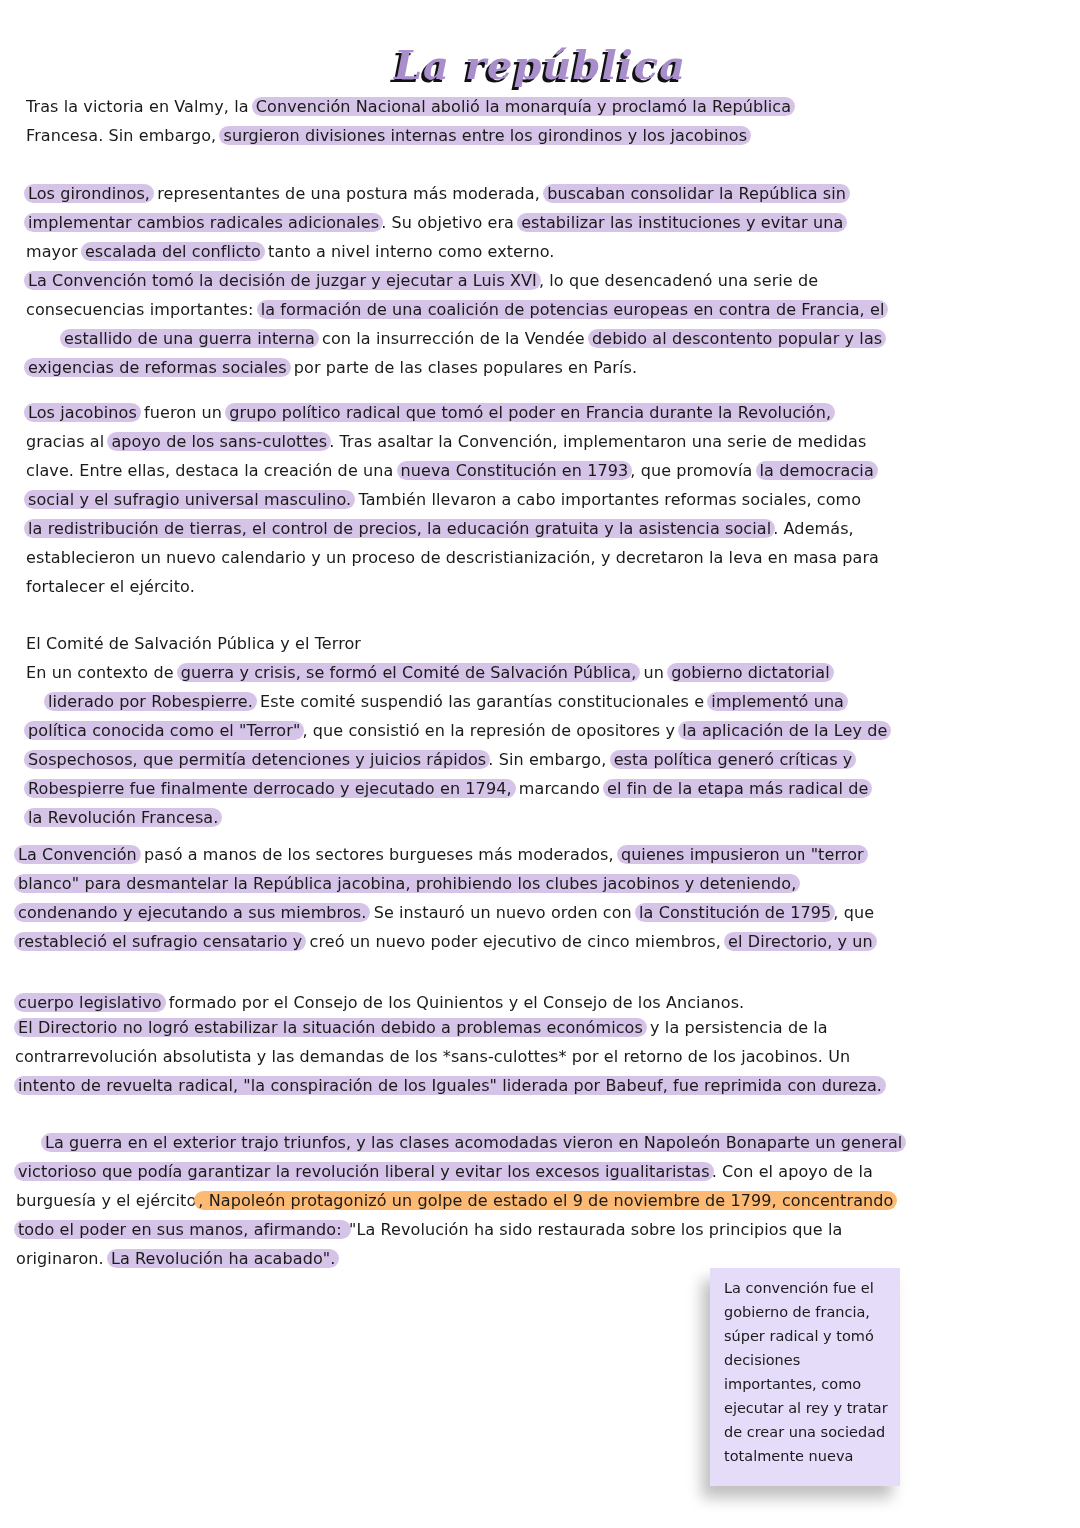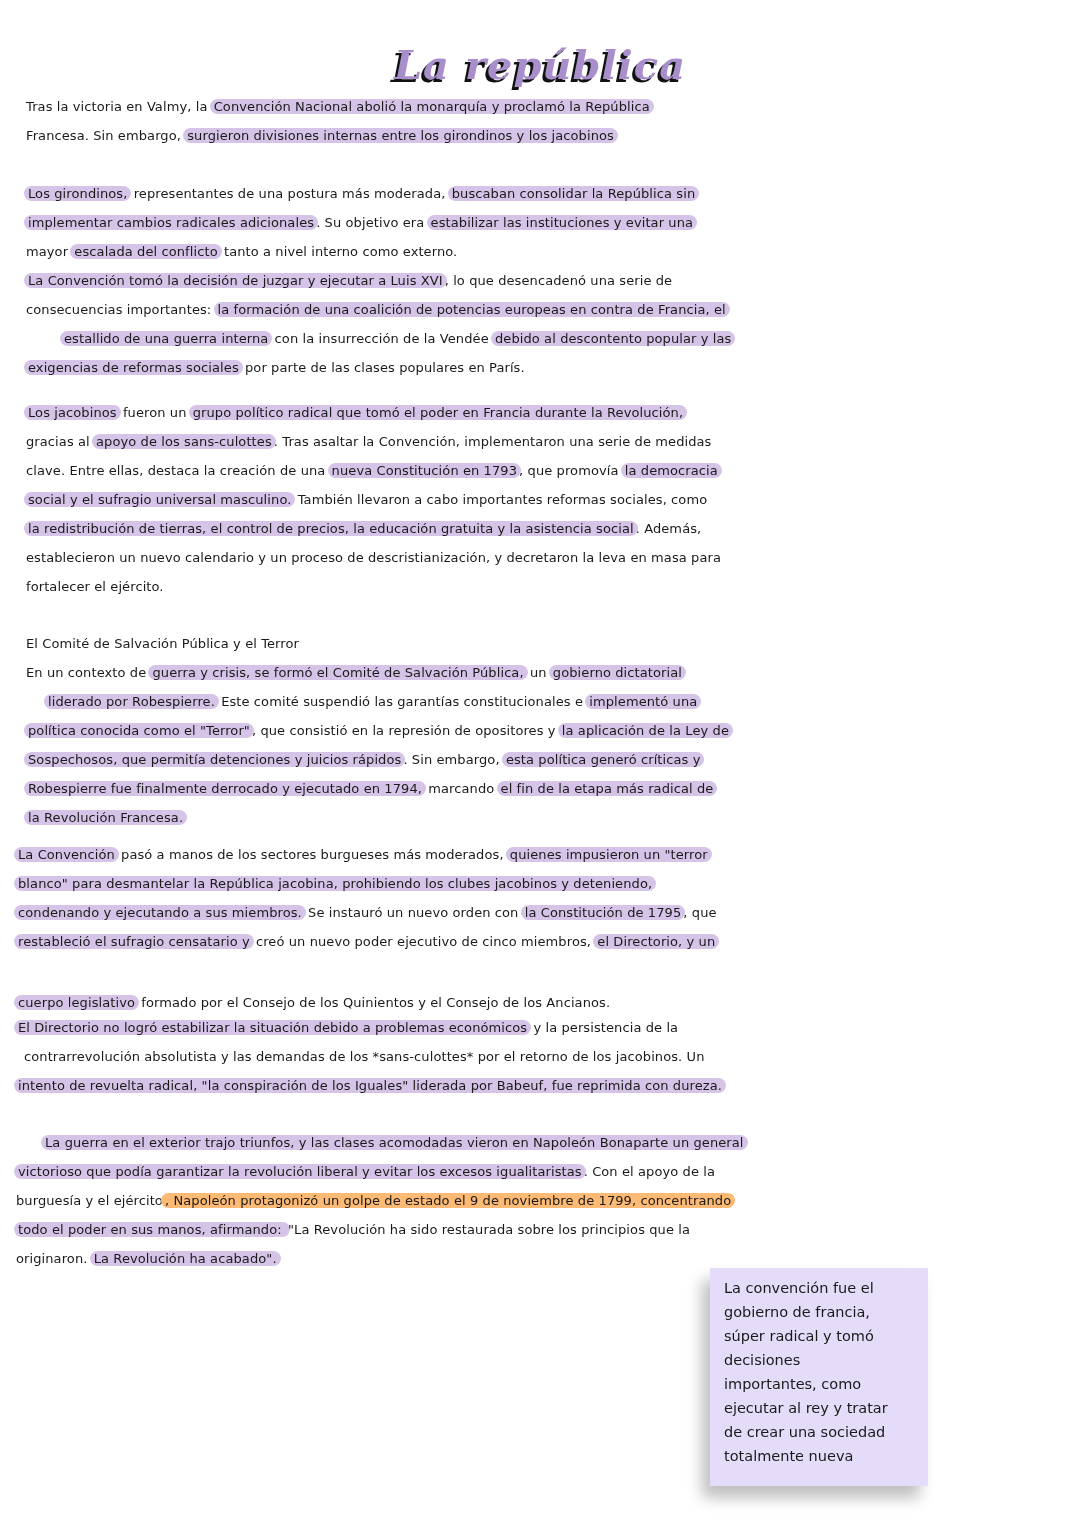--- a/index.html
+++ b/index.html
@@ -9,28 +9,28 @@
     }
     .title {
       position: absolute; top: 14px; left: 0; width: 1080px; text-align: center;
       font-family: "DejaVu Serif", serif; font-style: italic; font-weight: bold;
       font-size: 40px; color: #a88fcb; letter-spacing: 1px;
       text-shadow: -3px 3px 0 #111;
     }
     .para { position: absolute; left: 0; width: 1080px; }
     .line {
       position: absolute; white-space: nowrap;
-      font-size: 13px; line-height: 29px; height: 29px; letter-spacing: 0.1px;
+      font-size: 16px; line-height: 29px; height: 29px; letter-spacing: 0.1px;
     }
     .hl {
       background: #d6c4e8; border-radius: 11px; padding: 0 4px; margin: 0 -2px;
       box-decoration-break: clone; -webkit-box-decoration-break: clone;
     }
     .note {
-      position: absolute; left: 710px; top: 1268px; width: 218px; height: 218px;
+      position: absolute; left: 710px; top: 1268px; width: 190px; height: 218px;
       background: #e4dcf9; padding: 8px 10px 5px 14px; box-sizing: border-box;
       box-shadow: -8px 12px 14px rgba(0,0,0,0.25);
     }
     .note-line { font-size: 14.5px; line-height: 24px; white-space: nowrap; color: #1a1a1a; }
   </style>
 </head>
 <body>
 
 <h1 class="title">La república</h1>
 
@@ -68,21 +68,21 @@
     </div>
     <div class="para">
       <div class="line" style="top: 840px; left: 16px;"><span class="hl" style="background: rgb(214, 196, 232);">La Convención</span><span> pasó a manos de los sectores burgueses más moderados, </span><span class="hl" style="background: rgb(214, 196, 232);">quienes impusieron un "terror</span></div>
       <div class="line" style="top: 869px; left: 16px;"><span class="hl" style="background: rgb(214, 196, 232);">blanco" para desmantelar la República jacobina, prohibiendo los clubes jacobinos y deteniendo,</span></div>
       <div class="line" style="top: 898px; left: 16px;"><span class="hl" style="background: rgb(214, 196, 232);">condenando y ejecutando a sus miembros.</span><span> Se instauró un nuevo orden con </span><span class="hl" style="background: rgb(214, 196, 232);">la Constitución de 1795</span><span>, que</span></div>
       <div class="line" style="top: 927px; left: 16px;"><span class="hl" style="background: rgb(214, 196, 232);">restableció el sufragio censatario y</span><span> creó un nuevo poder ejecutivo de cinco miembros, </span><span class="hl" style="background: rgb(214, 196, 232);">el Directorio, y un</span></div>
       <div class="line" style="top: 956px; left: 16px; margin-top: 32px;"><span class="hl" style="background: rgb(214, 196, 232);">cuerpo legislativo</span><span> formado por el Consejo de los Quinientos y el Consejo de los Ancianos.</span></div>
     </div>
     <div class="para">
       <div class="line" style="top: 1013px; left: 16px;"><span class="hl" style="background: rgb(214, 196, 232);">El Directorio no logró estabilizar la situación debido a problemas económicos</span><span> y la persistencia de la</span></div>
-      <div class="line" style="top: 1042px; left: 24px;"><span>contrarrevolución absolutista y las demandas de los *sans-culottes* por el retorno de los jacobinos. Un</span></div>
+      <div class="line" style="top: 1042px; left: 15px;"><span>contrarrevolución absolutista y las demandas de los *sans-culottes* por el retorno de los jacobinos. Un</span></div>
       <div class="line" style="top: 1071px; left: 16px;"><span class="hl" style="background: rgb(214, 196, 232);">intento de revuelta radical, "la conspiración de los Iguales" liderada por Babeuf, fue reprimida con dureza.</span></div>
     </div>
     <div class="para">
       <div class="line" style="top: 1128px; left: 19px; margin-left: 24px;"><span class="hl" style="background: rgb(214, 196, 232);">La guerra en el exterior trajo triunfos, y las clases acomodadas vieron en Napoleón Bonaparte un general</span></div>
       <div class="line" style="top: 1157px; left: 16px;"><span class="hl" style="background: rgb(214, 196, 232);">victorioso que podía garantizar la revolución liberal y evitar los excesos igualitaristas</span><span>. Con el apoyo de la</span></div>
       <div class="line" style="top: 1186px; left: 16px;"><span>burguesía y el ejército</span><span class="hl" style="background: #fdba74;">, Napoleón protagonizó un golpe de estado el 9 de noviembre de 1799, concentrando</span></div>
       <div class="line" style="top: 1215px; left: 16px;"><span class="hl" style="background: rgb(214, 196, 232);">todo el poder en sus manos, afirmando: </span><span>"La Revolución ha sido restaurada sobre los principios que la</span></div>
       <div class="line" style="top: 1244px; left: 16px;"><span>originaron. </span><span class="hl" style="background: rgb(214, 196, 232);">La Revolución ha acabado". </span></div>
     </div>
   </div>

